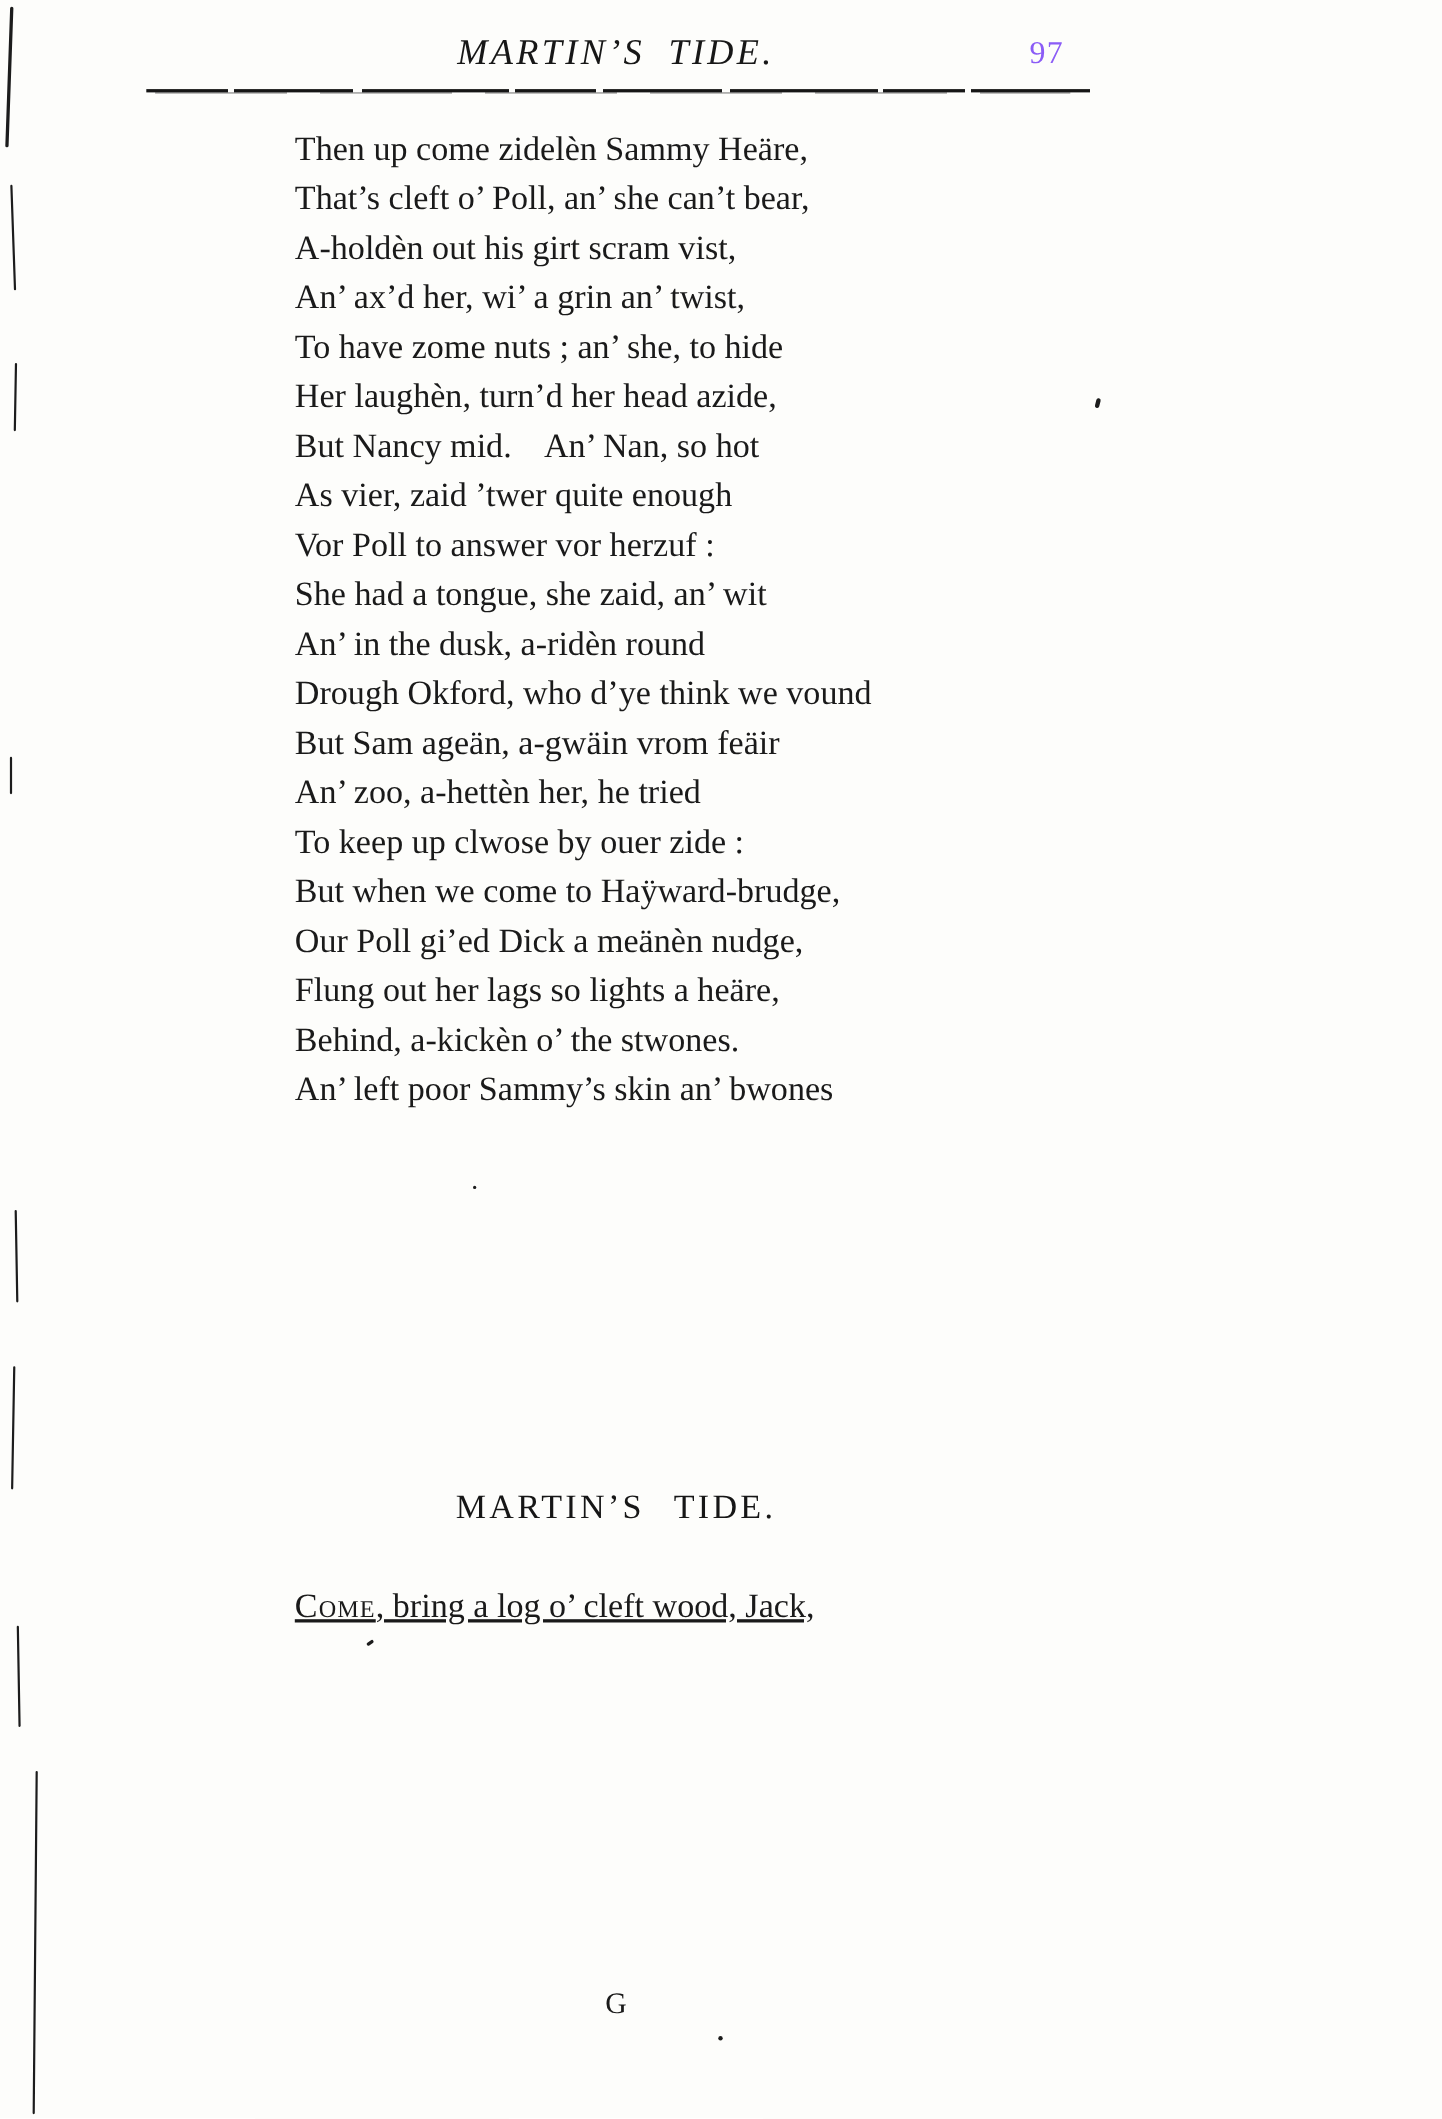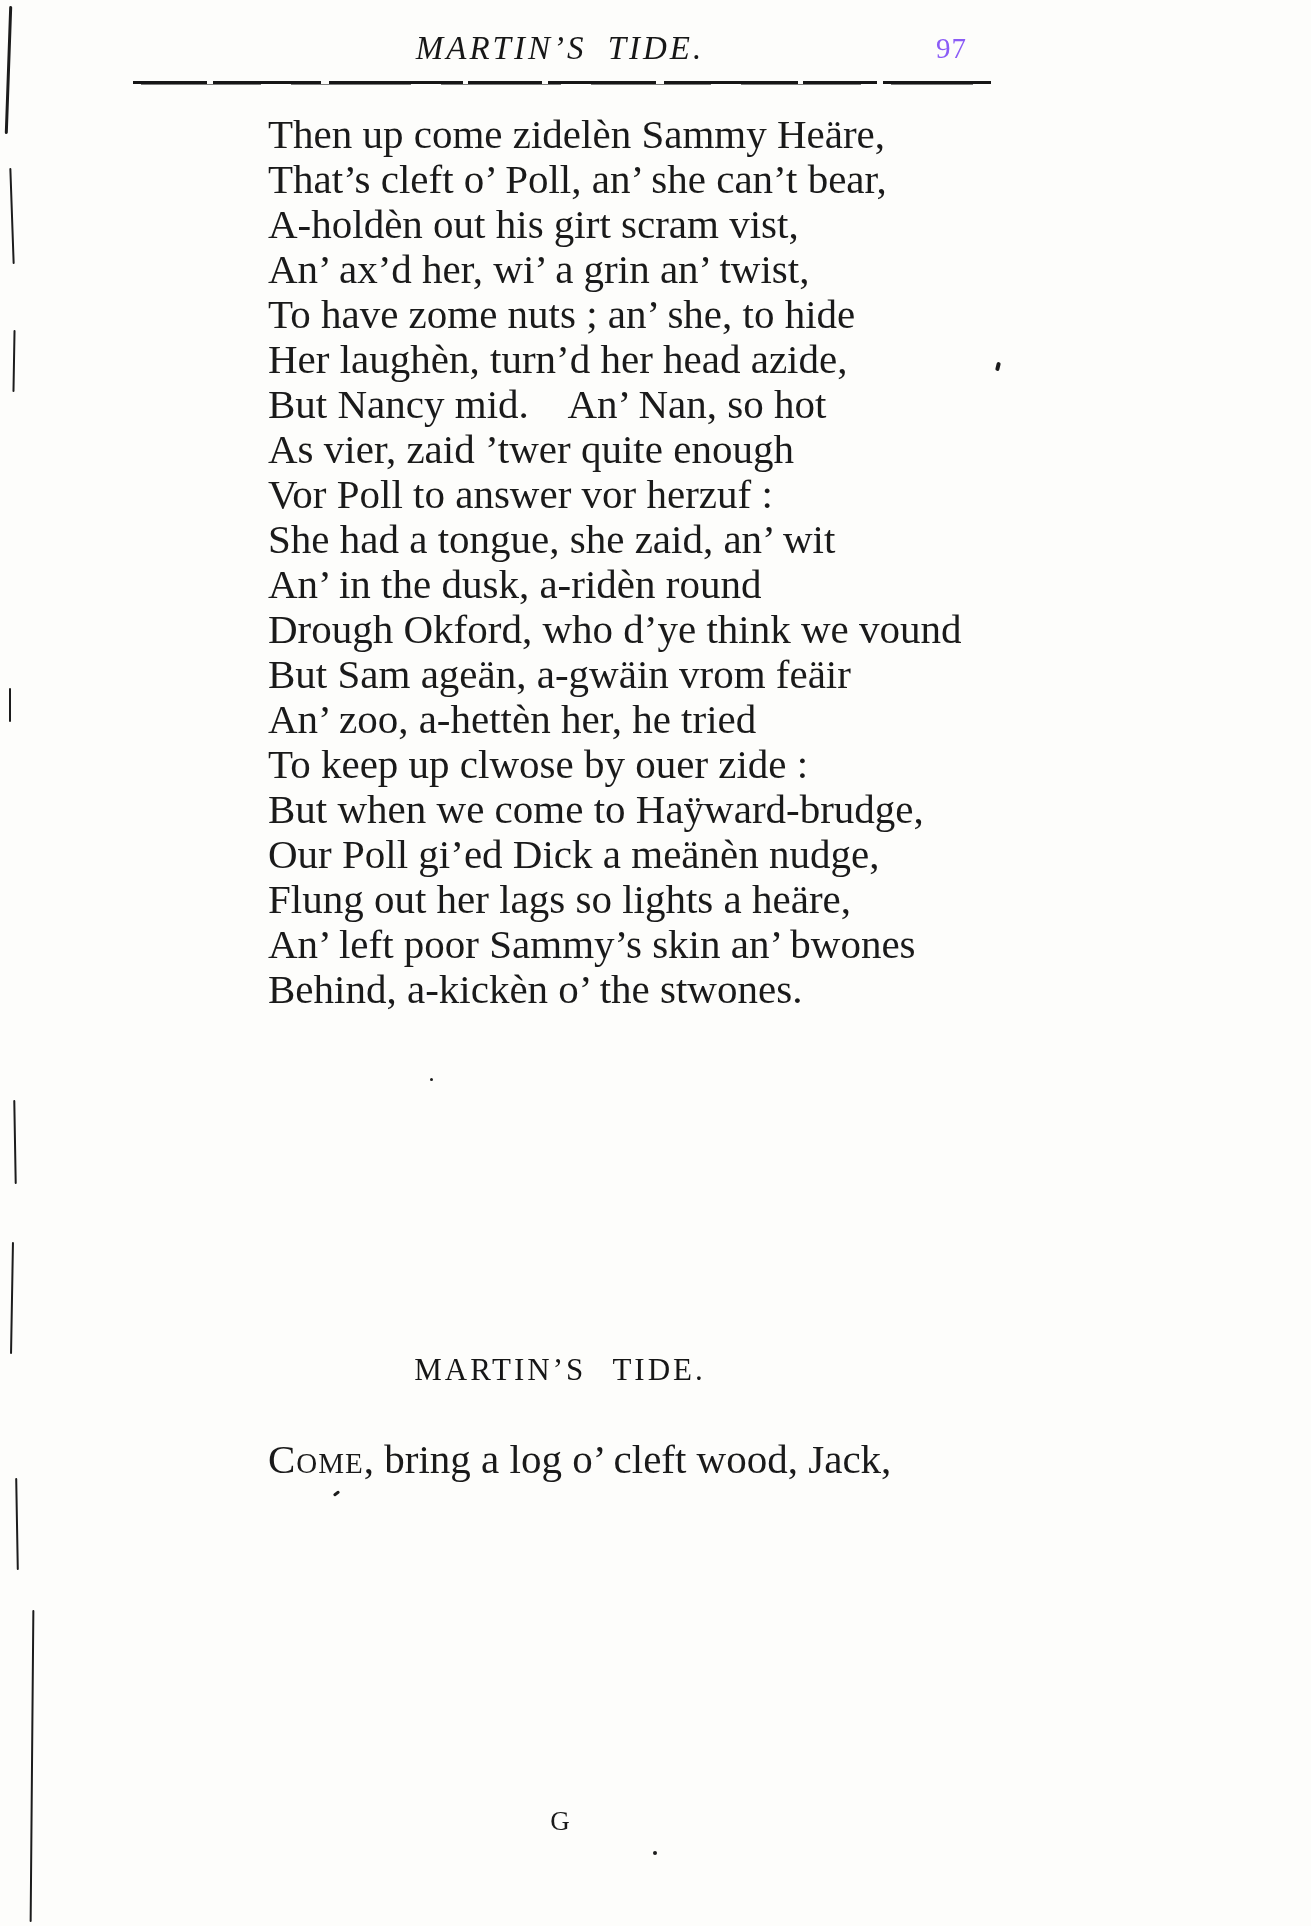--- a/index.html
+++ b/index.html
@@ -29,24 +29,24 @@
     background:repeating-linear-gradient(90deg,
       #161616 0 74px, rgba(0,0,0,0) 74px 80px,
       #161616 80px 188px, rgba(0,0,0,0) 188px 196px,
       #161616 196px 330px, rgba(0,0,0,0) 330px 335px);
   }
   .header-rule::after{
     content:"";position:absolute;left:8px;top:3px;height:1px;width:97%;
     background:repeating-linear-gradient(90deg,
       rgba(20,20,20,.55) 0 120px, rgba(0,0,0,0) 120px 150px);
   }
-  .poem{position:absolute;left:268px;font-size:41px;line-height:45px;}
+  .poem{position:absolute;left:268px;font-size:31px;line-height:45px;}
   .poem .line{white-space:pre;}
   .poem1{top:112px;}
-  .poem2{top:1437px;}
+  .poem2{top:1437px;text-decoration:underline;}
   .section-heading{
     position:absolute;top:1352px;left:0;width:1120px;margin:0;
     text-align:center;
     font-weight:normal;
     font-size:31px;
     letter-spacing:3px;
     word-spacing:16px;
     color:#161616;
   }
   .sc{font-variant:small-caps;letter-spacing:1px;}
@@ -89,22 +89,22 @@
       <div class="line">Vor Poll to answer vor herzuf :</div>
       <div class="line">She had a tongue, she zaid, an’ wit</div>
       <div class="line">An’ in the dusk, a-ridèn round</div>
       <div class="line">Drough Okford, who d’ye think we vound</div>
       <div class="line">But Sam ageän, a-gwäin vrom feäir</div>
       <div class="line">An’ zoo, a-hettèn her, he tried</div>
       <div class="line">To keep up clwose by ouer zide :</div>
       <div class="line">But when we come to Haÿward-brudge,</div>
       <div class="line">Our Poll gi’ed Dick a meänèn nudge,</div>
       <div class="line">Flung out her lags so lights a heäre,</div>
+      <div class="line">Behind, a-kickèn o’ the stwones.</div>
       <div class="line">An’ left poor Sammy’s skin an’ bwones</div>
-      <div class="line">Behind, a-kickèn o’ the stwones.</div>
     </div>
 
   <h2 class="section-heading">MARTIN’S TIDE.</h2>
 
   <div class="poem poem2">
     <div class="line"><span class="sc">Come</span><span>, bring a log o’ cleft wood, Jack,</span></div>
   </div>
 
   <div class="signature">G</div>
 

